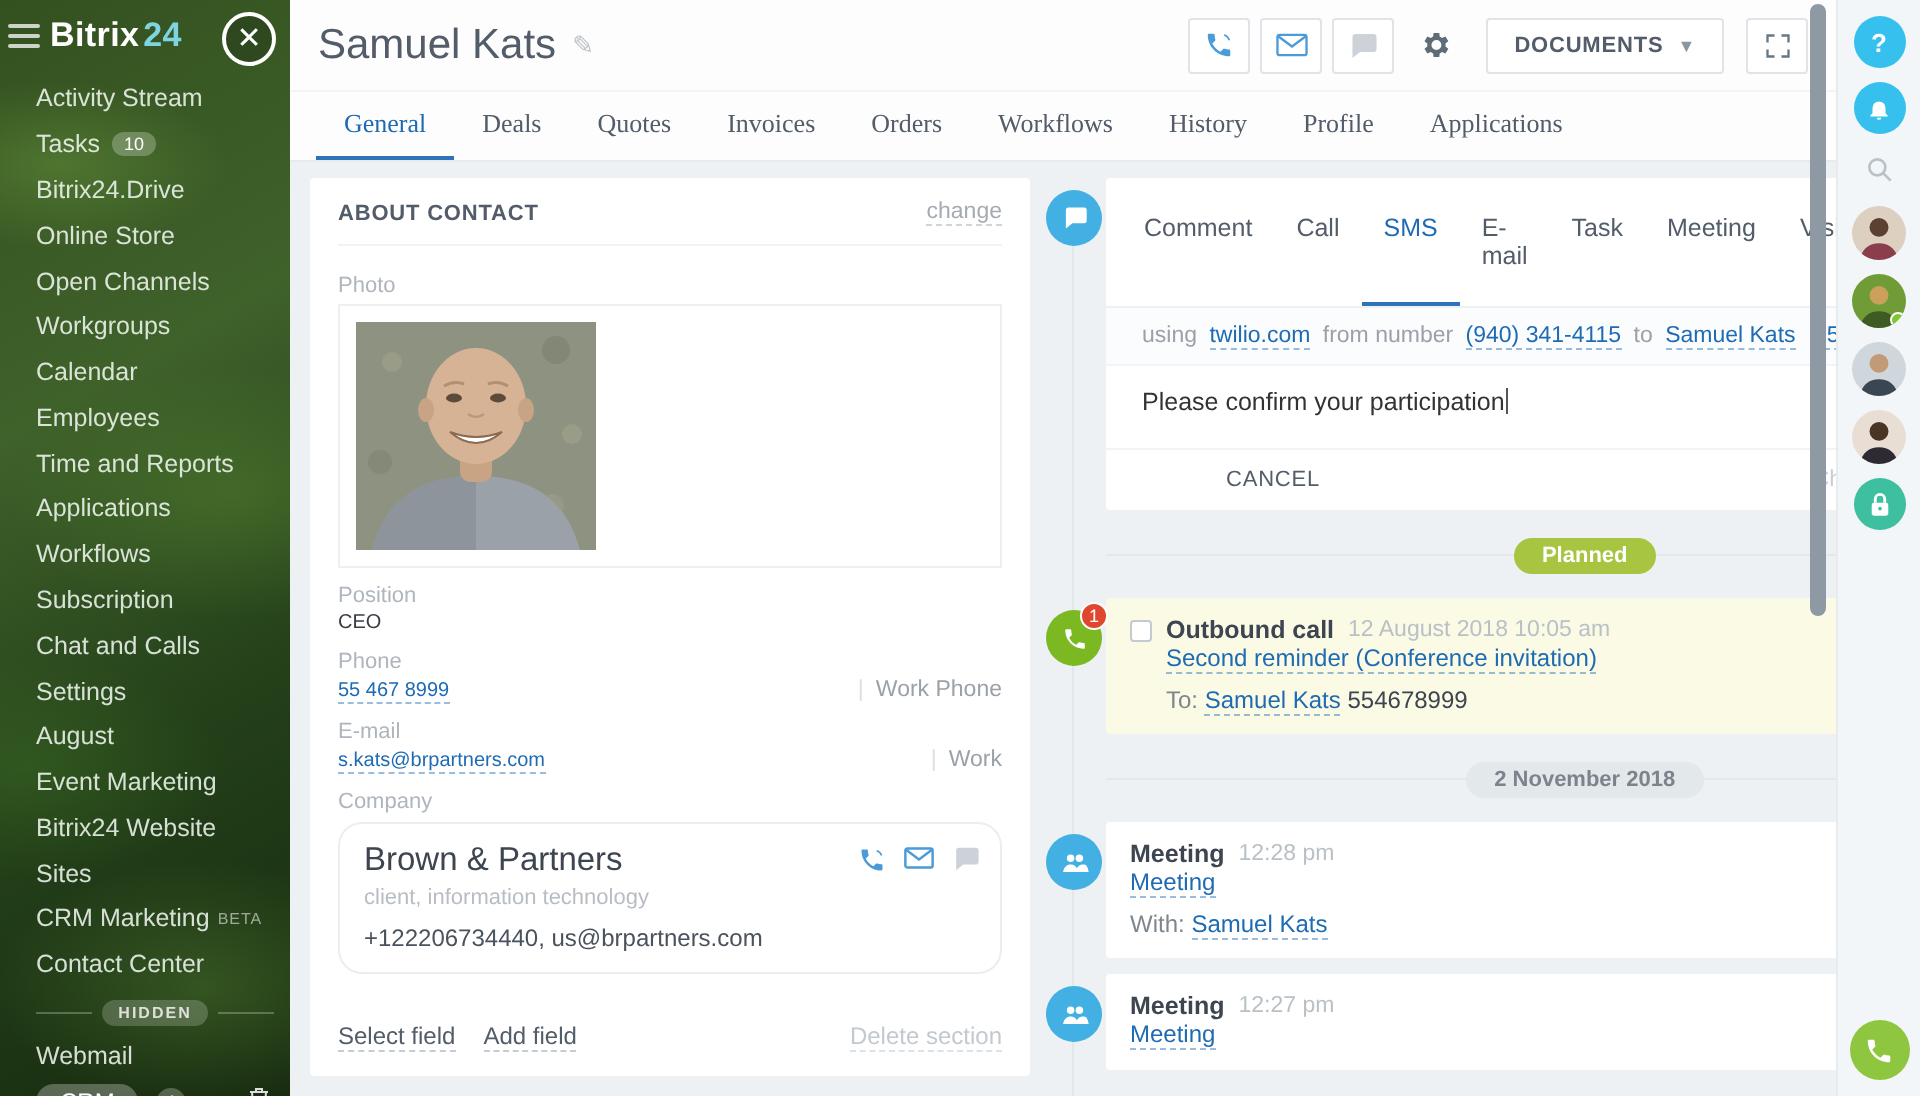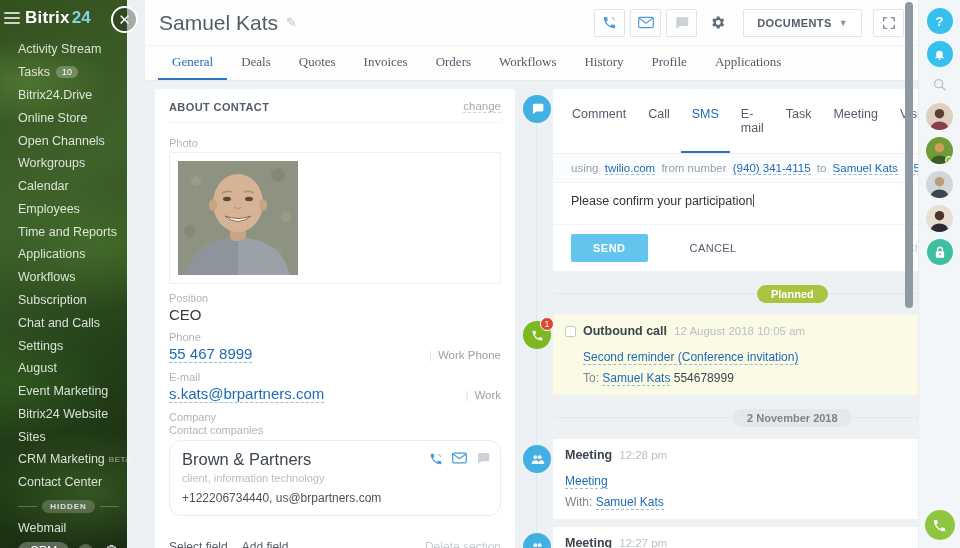--- a/index.html
+++ b/index.html
@@ -1,20 +1,20 @@
 <!DOCTYPE html>
 <html><head>
 <meta charset="utf-8">
 <style>
   * { margin:0; padding:0; box-sizing:border-box; }
   html,body { width:960px; height:548px; overflow:hidden; }
   body { font-family:"Liberation Sans", sans-serif; background:#edf1f4; position:relative; color:#535c69; }
 
   
-  .sidebar { position:absolute; left:0; top:0; width:127px; height:548px;
+  .sidebar { position:absolute; left:0; top:0; width:145px; height:548px;
     background:
       radial-gradient(120px 60px at 20% 15%, rgba(120,170,70,.35), transparent 70%),
       radial-gradient(160px 90px at 80% 45%, rgba(90,140,50,.4), transparent 70%),
       radial-gradient(140px 80px at 10% 70%, rgba(60,110,35,.45), transparent 70%),
       radial-gradient(150px 90px at 70% 90%, rgba(100,150,60,.35), transparent 70%),
       linear-gradient(150deg, #33511f 0%, #3f612a 35%, #24411a 65%, #16290f 100%);
     color:#fff; z-index:5; }
   .sb-top { display:flex; align-items:center; padding:8px 10px 6px 4px; }
   .hamburger { width:16px; display:flex; flex-direction:column; gap:3px; margin-right:5px; cursor:pointer; }
   .hamburger i { display:block; height:2px; background:rgba(255,255,255,.75); border-radius:1px; }
@@ -55,21 +55,21 @@
 
   
   .left-col { width:360px; flex:none; }
   .card { background:#fff; border-radius:2px; }
   .sec-head { display:flex; align-items:center; padding:11px 14px 9px 14px; }
   .sec-title { font-size:11px; font-weight:bold; color:#535c69; letter-spacing:.4px; }
   .change-link { margin-left:auto; font-size:11.5px; color:#a4abb2; border-bottom:1px dashed #ced4d9; cursor:pointer; }
   .sec-div { border-top:1px solid #f0f3f5; margin:0 14px; }
   .fields { padding:6px 14px 12px 14px; }
   .f-label { font-size:11px; color:#aeb5bc; margin:8px 0 2px 0; }
-  .f-value { font-size:15px; color:#363c44; }
+  .f-value { font-size:10px; color:#363c44; }
   .f-row { display:flex; align-items:baseline; }
   .f-type { margin-left:auto; font-size:11.5px; color:#9aa1a8; }
   .f-type .bar { color:#d9dee2; margin-right:6px; }
   .link-d { color:#1e6bb3; border-bottom:1px dashed rgba(30,107,179,.45); cursor:pointer; text-decoration:none; }
   .photo-box { border:1px solid #edf0f2; padding:8px; margin-top:3px; }
   .photo-box svg { display:block; }
   .co-card { border:1px solid #eaeef1; border-radius:12px; margin-top:4px; padding:9px 12px 10px 12px; position:relative; }
   .co-name { font-size:16.5px; color:#3c4550; cursor:pointer; }
   .co-icons { position:absolute; right:10px; top:11px; display:flex; gap:9px; }
   .co-icons span { cursor:pointer; display:flex; }
@@ -109,21 +109,21 @@
   .pill { position:relative; display:inline-block; font-size:11px; font-weight:bold; padding:3px 14px; border-radius:11px; z-index:1; }
   .pill.planned { background:#a8c542; color:#fff; }
   .pill.date { background:#e3e8eb; color:#7b848d; }
 
   .t-card { background:#fff; border-radius:2px; padding:9px 12px 10px 12px; position:relative; }
   .t-card.hl { background:#fbfbe5; }
   .t-title-row { display:flex; align-items:center; gap:7px; }
   .chk { width:11px; height:11px; border:1px solid #c3cad0; background:#fff; border-radius:2px; cursor:pointer; flex:none; }
   .t-title { font-size:12.5px; font-weight:bold; color:#3c4550; }
   .t-time { font-size:11.5px; color:#b9c0c6; }
-  .t-link { display:block; font-size:12px; margin:12px 0 0 0; width:fit-content; }
+  .t-link { display:block; font-size:12px; margin:0 0 0 0; width:fit-content; }
   .hl .t-link, .hl .t-with { margin-left:18px; }
   .t-with { font-size:12px; color:#7e868e; margin-top:6px; }
   .t-with .dark { color:#3c4550; }
 
   
   .scroll-thumb { position:absolute; left:905px; top:2px; width:8px; height:306px; background:#8f99a3; border-radius:4px; z-index:8; cursor:grab; }
   .rail { position:absolute; right:0; top:0; width:42px; height:548px; background:#f3f6f8; border-left:1px solid #e8ecee;
     display:flex; flex-direction:column; align-items:center; padding:8px 0 8px 0; gap:7px; z-index:6; }
   .r-circle { width:26px; height:26px; border-radius:50%; display:flex; align-items:center; justify-content:center; cursor:pointer; flex:none; }
   .r-blue { background:#35c0ee; color:#fff; font-weight:bold; font-size:13px; }
@@ -323,21 +323,20 @@
             <span class="f-type"><span class="bar">|</span><span>Work Phone</span></span>
           </div>
 
           <div class="f-label">E-mail</div>
           <div class="f-row">
             <span class="f-value link-d">s.kats@brpartners.com</span>
             <span class="f-type"><span class="bar">|</span><span>Work</span></span>
           </div>
 
           <div class="f-label" style="margin-bottom:0">Company</div>
-          <div class="f-label" style="margin-top:1px">Contact companies</div>
           <div class="co-card">
             <div class="co-name">Brown &amp; Partners</div>
             <div class="co-icons">
               <span>
                   <svg width="14" height="14" viewBox="0 0 24 24">
                     <path d="M6.6 10.8c1.5 2.9 3.7 5.1 6.6 6.6l2.2-2.2c.3-.3.7-.4 1-.2 1.1.4 2.3.6 3.6.6.6 0 1 .4 1 1V20c0 .6-.4 1-1 1C10.6 21 3 13.4 3 4c0-.6.4-1 1-1h3.5c.6 0 1 .4 1 1 0 1.2.2 2.4.6 3.6.1.3 0 .7-.2 1l-2.3 2.2z" fill="#4b9bd8"></path>
                     <path d="M16 4c2.2.6 3.6 2 4.2 4.2" stroke="#4b9bd8" stroke-width="1.4" fill="none"></path>
                   </svg>
                 </span>
               <span>
@@ -388,21 +387,20 @@
             <span>using</span>
             <span class="link-d">twilio.com</span>
             <span>from number</span>
             <span class="link-d">(940) 341-4115</span>
             <span>to</span>
             <span class="link-d">Samuel Kats</span>
             <span class="link-d">55 467 8999</span>
           </div>
           <div class="c-msg"><span>Please confirm your participation</span><span class="caret"></span></div>
           <div class="c-foot">
-            <button class="btn-send">SEND</button>
             <button class="btn-cancel">CANCEL</button>
             <span class="chars">Characters 33 of 200</span>
           </div>
         </div>
       </div>
 
       <div class="t-sep">
         <span class="pill planned">Planned</span>
       </div>
 

